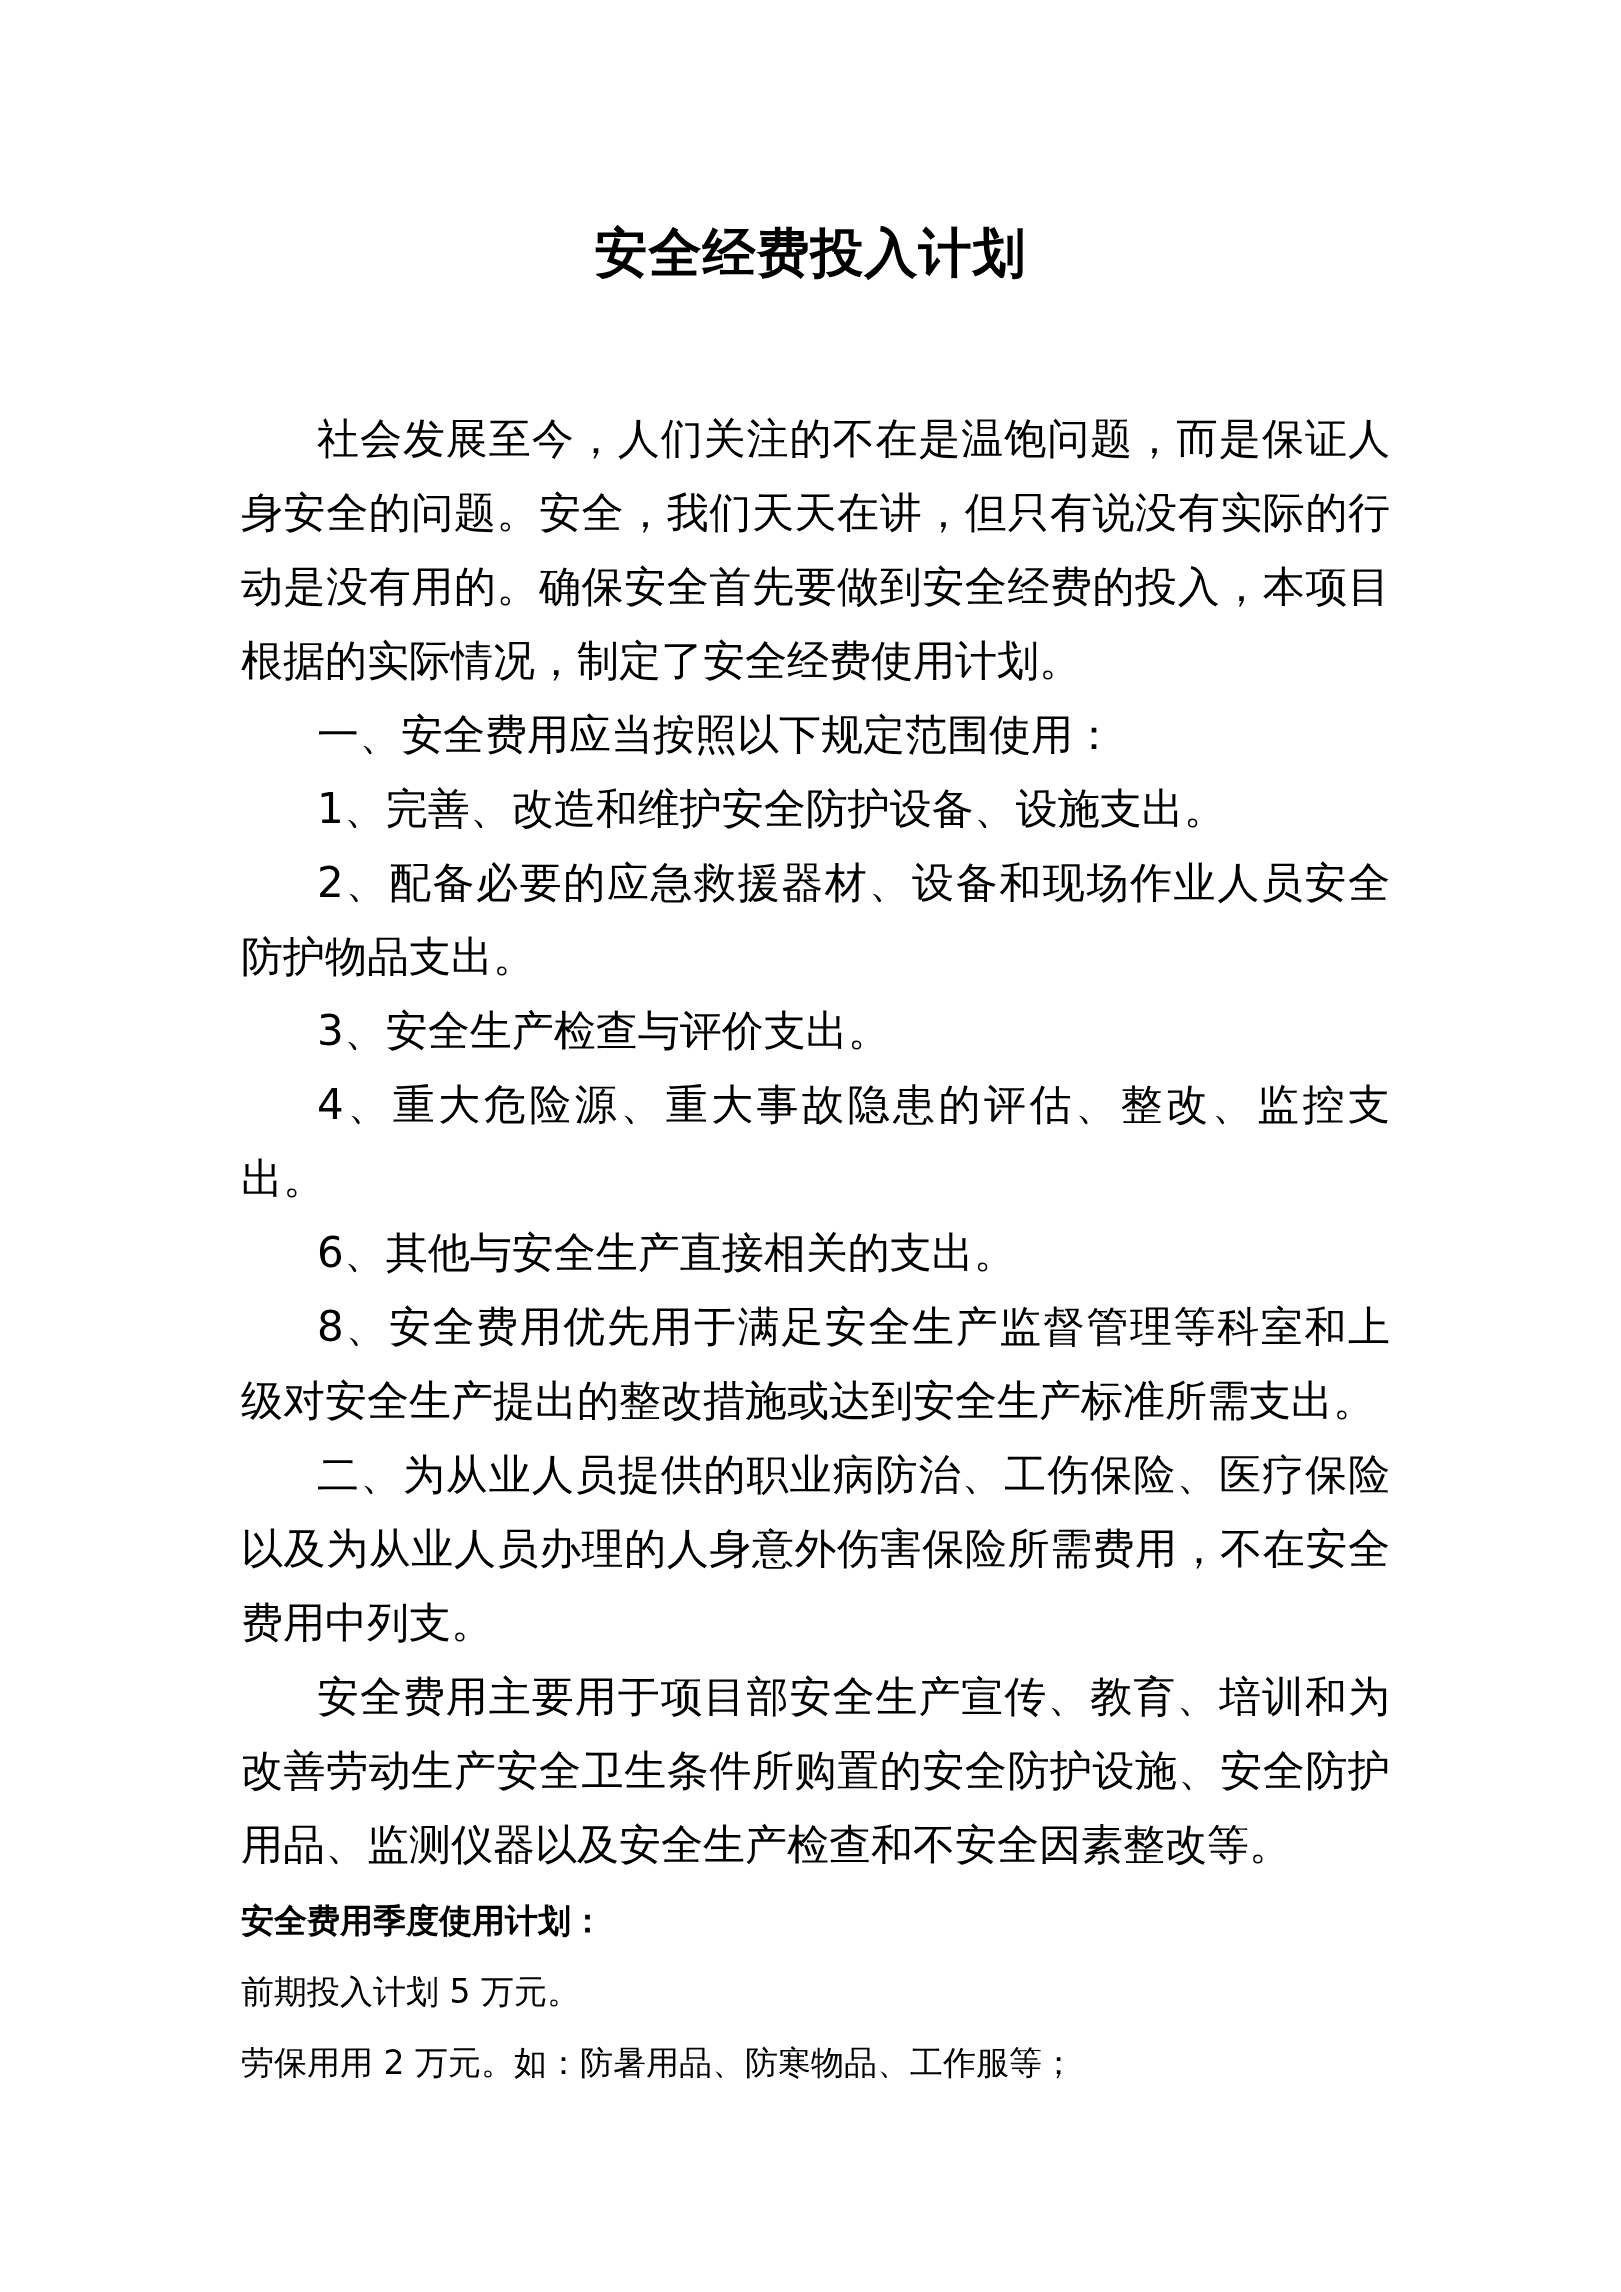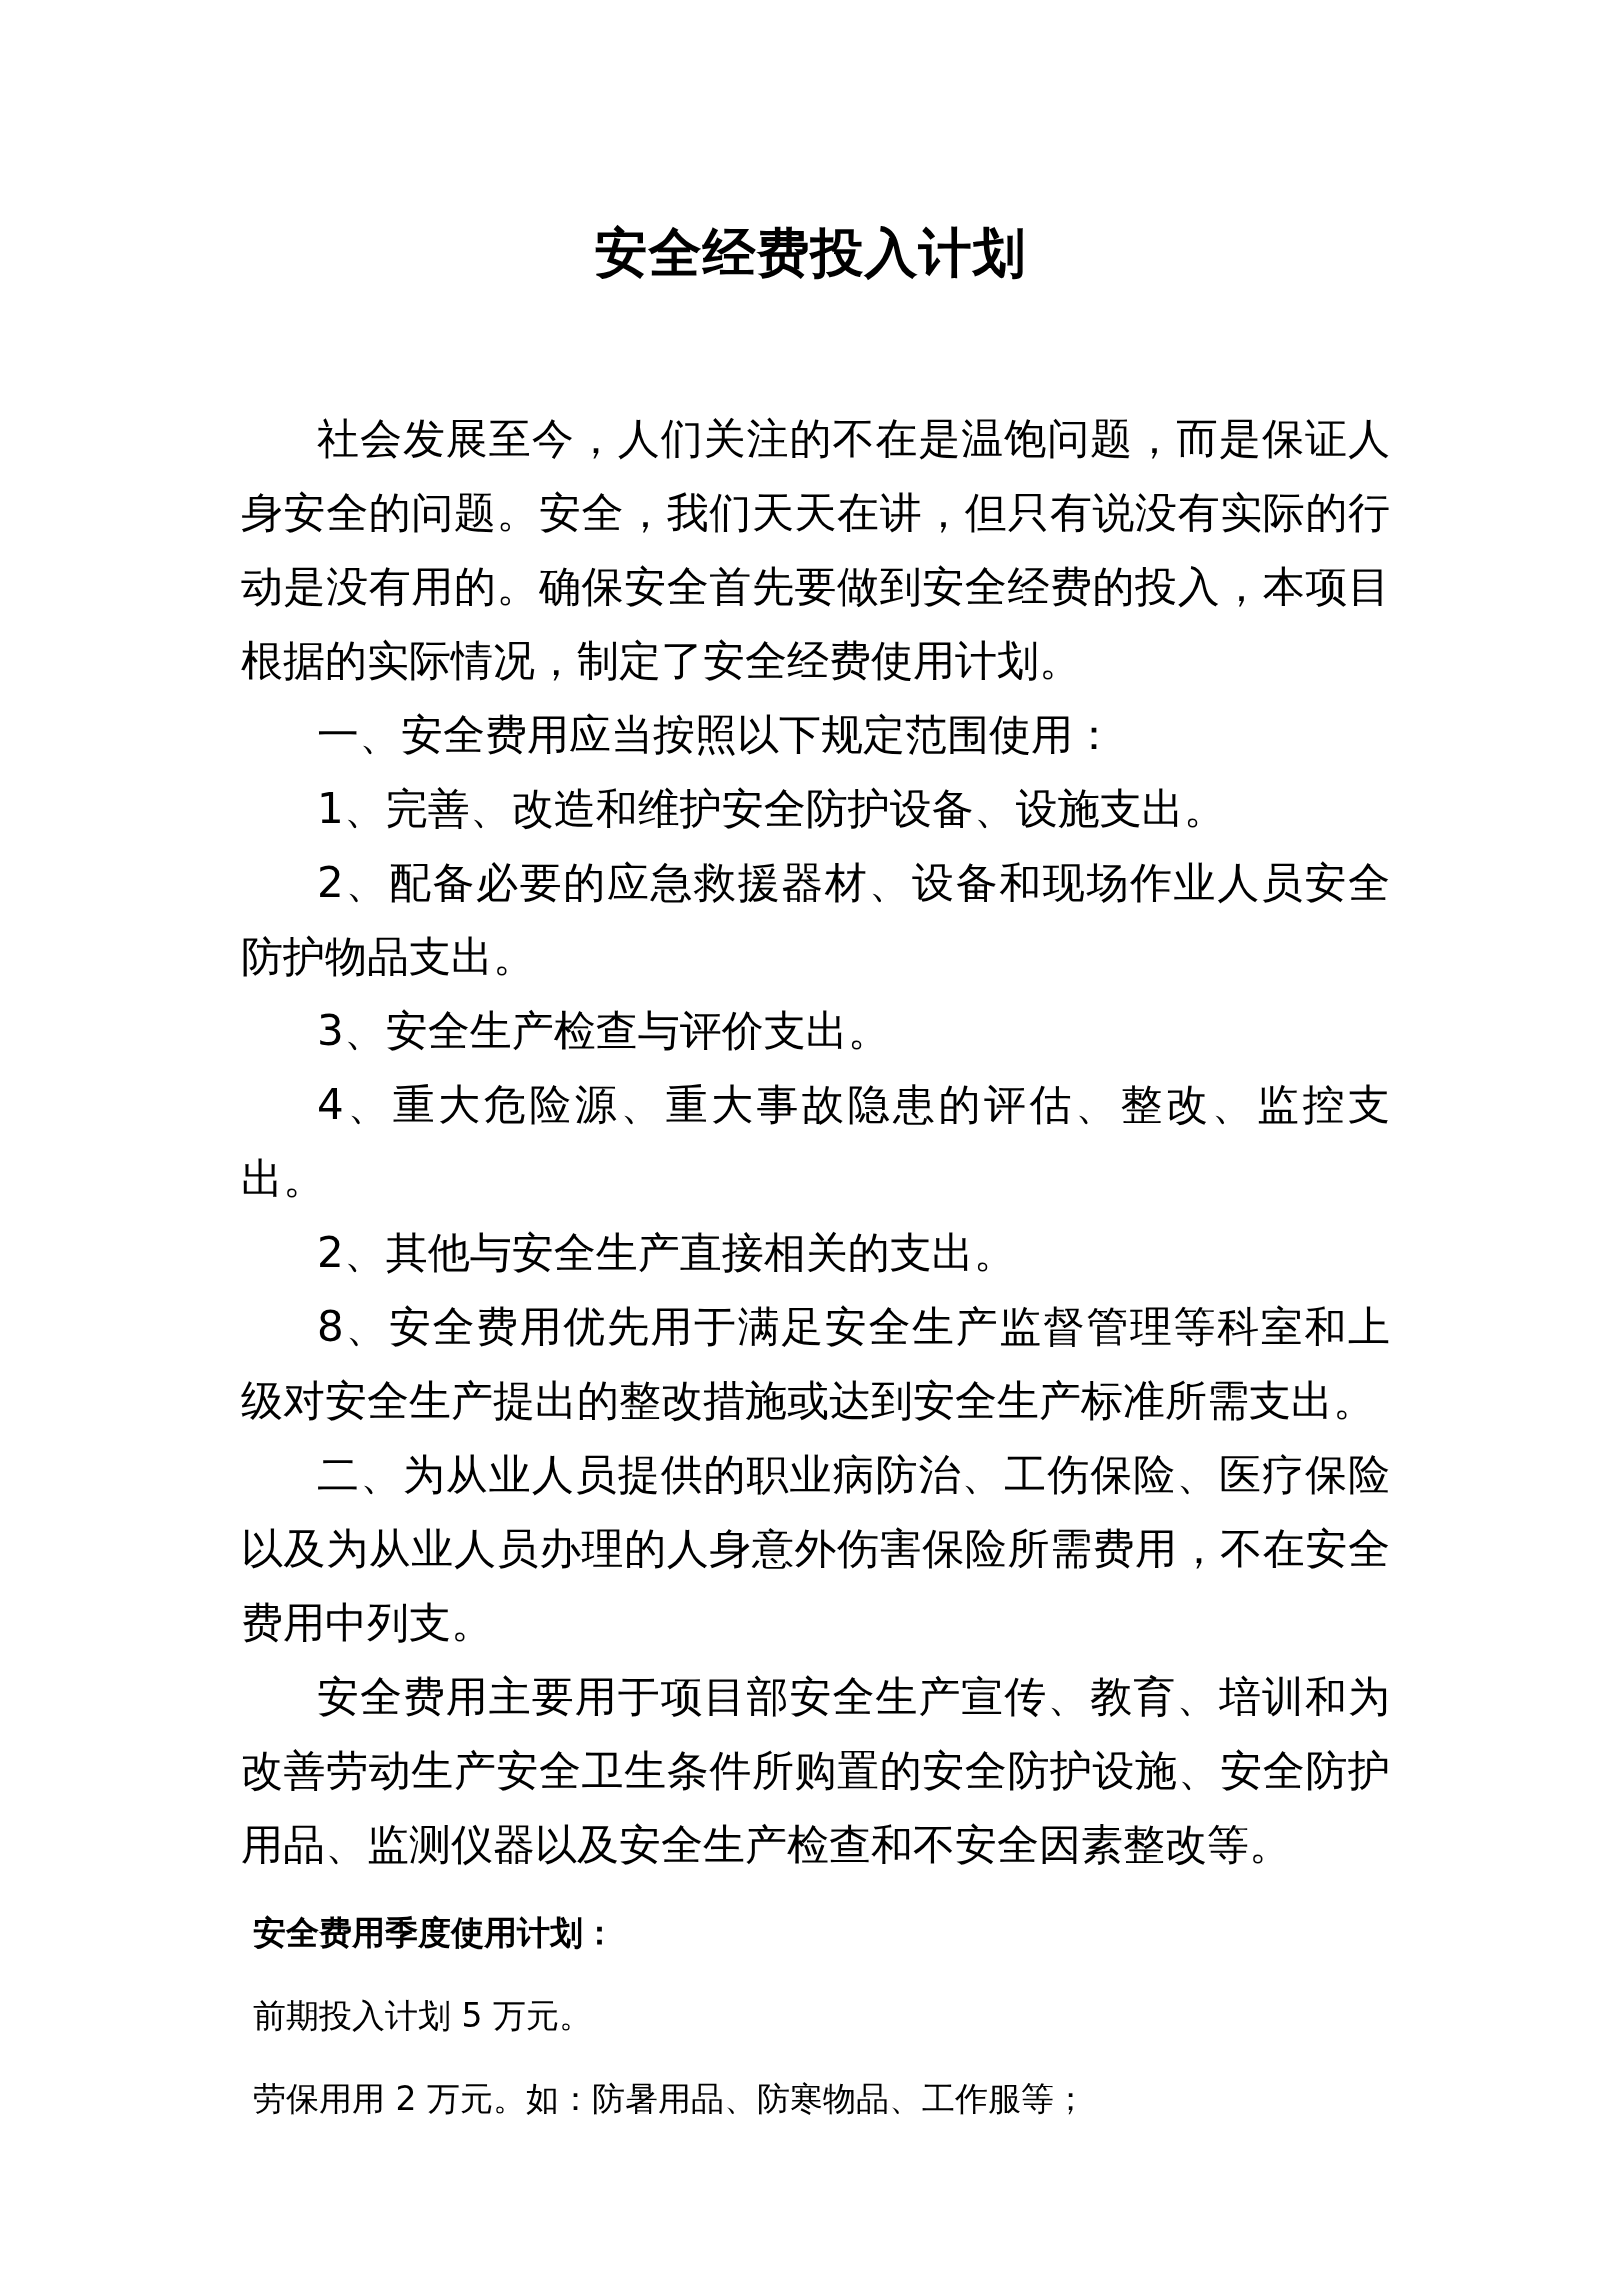--- a/index.html
+++ b/index.html
@@ -52,42 +52,42 @@
     }
     .tail {
       position: absolute;
       left: 241px;
       width: 1149px;
       top: 1885px;
       font-size: 33px;
       line-height: 71px;
     }
     .tail p {
-      margin: 12px;
+      margin: 0;
       padding: 0;
     }
     .bold {
       font-weight: bold;
     }
   </style>
 </head>
 <body>
 
 <div class="page">
 
   <div class="title">安全经费投入计划</div>
 
   <div class="body-text">
     <p class="indent">社会发展至今，人们关注的不在是温饱问题，而是保证人身安全的问题。安全，我们天天在讲，但只有说没有实际的行动是没有用的。确保安全首先要做到安全经费的投入，本项目根据的实际情况，制定了安全经费使用计划。</p>
     <p class="indent">一、安全费用应当按照以下规定范围使用：</p>
     <p class="indent">1、完善、改造和维护安全防护设备、设施支出。</p>
     <p class="indent">2、配备必要的应急救援器材、设备和现场作业人员安全防护物品支出。</p>
     <p class="indent">3、安全生产检查与评价支出。</p>
     <p class="indent">4、重大危险源、重大事故隐患的评估、整改、监控支出。</p>
-    <p class="indent">2、其他与安全生产直接相关的支出。</p>
+    <p class="indent">6、其他与安全生产直接相关的支出。</p>
     <p class="indent">8、安全费用优先用于满足安全生产监督管理等科室和上级对安全生产提出的整改措施或达到安全生产标准所需支出。</p>
     <p class="indent">二、为从业人员提供的职业病防治、工伤保险、医疗保险以及为从业人员办理的人身意外伤害保险所需费用，不在安全费用中列支。</p>
     <p class="indent">安全费用主要用于项目部安全生产宣传、教育、培训和为改善劳动生产安全卫生条件所购置的安全防护设施、安全防护用品、监测仪器以及安全生产检查和不安全因素整改等。</p>
   </div>
 
   <div class="tail">
     <p class="bold">安全费用季度使用计划：</p>
     <p>前期投入计划 5 万元。</p>
     <p>劳保用用 2 万元。如：防暑用品、防寒物品、工作服等；</p>
   </div>

